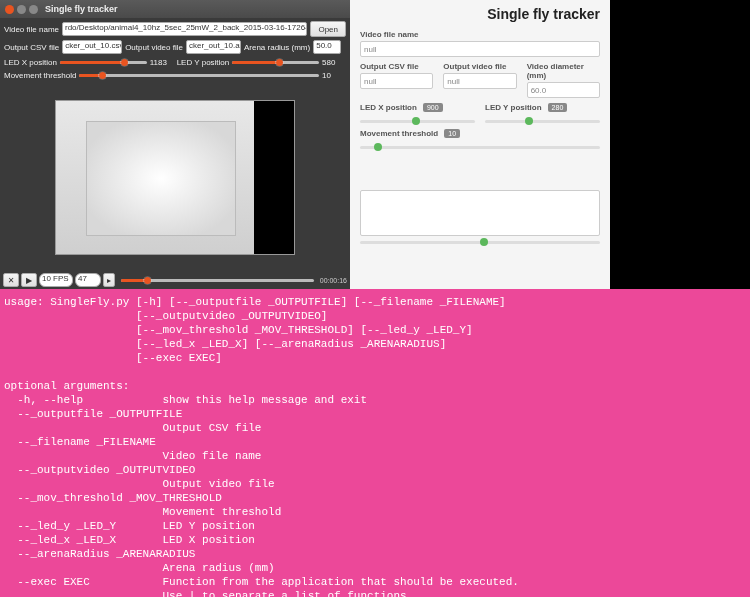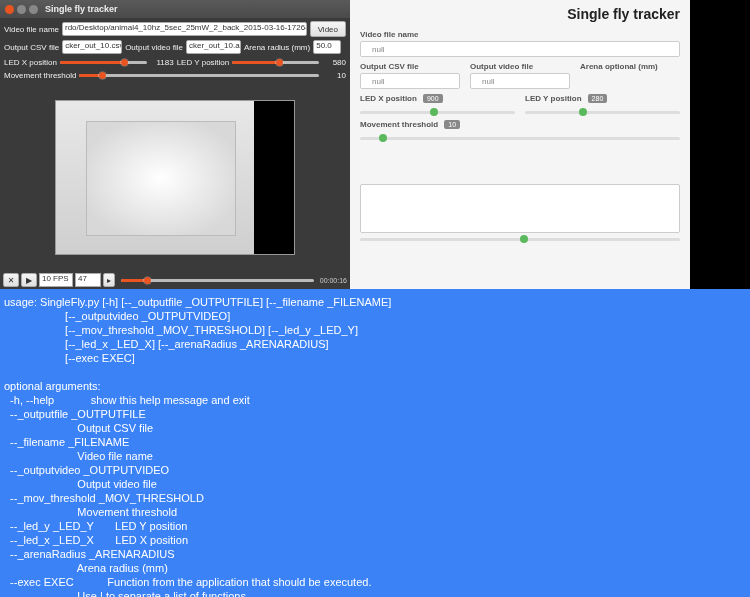--- a/index.html
+++ b/index.html
@@ -1,53 +1,53 @@
 <!DOCTYPE html>
 <html><head>
 <meta charset="utf-8">
 <style>
   * { box-sizing: border-box; margin: 0; padding: 0; }
   body { font-family: sans-serif; font-size: 10px; width: 750px; height: 597px; background: #000; overflow: hidden; }
-  .top { display: flex; width: 690px; height: 289px; }
+  .top { display: flex; width: 610px; height: 289px; }
   .left { width: 350px; height: 289px; background: #3a3a3a; color: #ddd; display: flex; flex-direction: column; }
   .right { width: 400px; height: 289px; background: #f5f5f5; color: #333; padding: 6px 10px; display: flex; flex-direction: column; }
-  .terminal { width: 750px; height: 308px; background: #3b82f6; color: #fff; font-family: Liberation Sans, sans-serif; font-size: 11px; line-height: 14px; padding: 6px 4px; white-space: pre; }
+  .terminal { width: 750px; height: 308px; background: #ec4899; color: #fff; font-family: Liberation Mono, monospace; font-size: 11px; line-height: 14px; padding: 6px 4px; white-space: pre; }
 
   
   .titlebar { height: 18px; background: linear-gradient(#5a5a5a,#4a4a4a); display: flex; align-items: center; padding: 0 5px; gap: 3px; }
   .win-btn { width: 9px; height: 9px; border-radius: 50%; }
   .wb-close { background: #e95420; }
   .wb-min { background: #888; }
   .wb-max { background: #888; }
   .titlebar-title { font-size: 9px; color: #eee; margin-left: 4px; font-weight: bold; }
   .l-body { padding: 3px 4px 0; font-size: 8px; color: #eee; }
   .row { display: flex; align-items: center; gap: 3px; margin-bottom: 3px; }
   .lbl { white-space: nowrap; }
   .inp { background: #fff; color: #333; border: 1px solid #aaa; height: 14px; padding: 0 2px; font-size: 8px; border-radius: 2px; overflow: hidden; text-overflow: clip; white-space: nowrap; }
   .btn-open { background: linear-gradient(#f5f5f5,#e0e0e0); color: #333; border: 1px solid #aaa; height: 16px; padding: 0 7px; font-size: 8px; border-radius: 2px; }
   .slider { position: relative; height: 10px; flex: 1; }
   .track { position: absolute; top: 4px; left: 0; right: 0; height: 3px; background: #bbb; border-radius: 2px; }
   .fill { position: absolute; top: 4px; left: 0; height: 3px; background: #e95420; border-radius: 2px; }
   .thumb { position: absolute; top: 2px; width: 7px; height: 7px; background: #e95420; border-radius: 50%; outline: 1px solid #fff3; }
-  .val-r { width: 24px; text-align: right; font-size: 8px; color: #eee; }
+  .val-r { width: 24px; font-size: 8px; color: #eee; }
   .video-area { flex: 1; background: #3a3a3a; display: flex; justify-content: center; align-items: center; }
   .video-frame { width: 240px; height: 155px; background: linear-gradient(#e8e8e8,#cfcfcf); position: relative; border: 1px solid #999; }
   .video-frame .vbar { position: absolute; right: 0; top: 0; width: 40px; height: 100%; background: #000; }
   .arena-inner { position: absolute; left: 30px; top: 20px; width: 150px; height: 115px; background: radial-gradient(ellipse at center, #fff, #d8d8d8 80%); border: 1px solid #bbb; }
   .vcontrols { height: 18px; background: #3a3a3a; display: flex; align-items: center; gap: 2px; padding: 0 3px; font-size: 8px; color: #eee; }
   .vc-btn { width: 16px; height: 14px; background: linear-gradient(#f5f5f5,#e0e0e0); border: 1px solid #aaa; border-radius: 2px; color: #333; display: flex; align-items: center; justify-content: center; font-size: 8px; }
-  .vc-inp { width: 26px; height: 14px; background: #fff; border: 1px solid #aaa; color: #333; font-size: 8px; padding: 0 2px; border-radius: 0; }
+  .vc-inp { width: 26px; height: 14px; background: #fff; border: 1px solid #aaa; color: #333; font-size: 8px; padding: 0 2px; border-radius: 6px; }
   .timeline { flex: 1; margin: 0 4px; }
   .time { font-size: 7px; color: #ccc; }
 
   
   .r-title { text-align: right; font-size: 14px; font-weight: bold; margin-bottom: 8px; color: #222; }
   .r-group { margin-bottom: 5px; }
   .r-lbl { font-size: 8px; font-weight: bold; color: #555; margin-bottom: 2px; display: block; }
-  .r-inp { width: 100%; height: 16px; background: #fff; border: 1px solid #ccc; color: #888; padding: 0 11px; font-size: 8px; border-radius: 2px; }
+  .r-inp { width: 100%; height: 16px; background: #fff; border: 1px solid #ccc; color: #888; padding: 0 3px; font-size: 8px; border-radius: 2px; }
   .r-row { display: flex; gap: 10px; }
   .r-col { flex: 1; }
   .r-slider-row { display: flex; align-items: center; gap: 6px; margin-bottom: 5px; }
   .r-slbl { font-size: 8px; font-weight: bold; color: #555; white-space: nowrap; }
   .r-sval { background: #888; color: #fff; font-size: 7px; padding: 1px 4px; border-radius: 2px; }
   .r-slider { flex: 1; position: relative; height: 8px; }
   .r-track { position: absolute; top: 3px; left: 0; right: 0; height: 3px; background: #ddd; border-radius: 2px; }
   .r-thumb { position: absolute; top: 0px; width: 8px; height: 8px; background: #5cb85c; border-radius: 50%; }
   .r-preview { flex: 1; background: #fff; border: 1px solid #ccc; border-radius: 2px; margin-top: 2px; }
   .r-bottom-slider { margin-top: 2px; }
@@ -61,21 +61,21 @@
     <div class="titlebar">
       <div class="win-btn wb-close"></div>
       <div class="win-btn wb-min"></div>
       <div class="win-btn wb-max"></div>
       <span class="titlebar-title">Single fly tracker</span>
     </div>
     <div class="l-body">
       <div class="row">
         <span class="lbl">Video file name</span>
         <span class="inp" style="flex:1">rdo/Desktop/animal4_10hz_5sec_25mW_2_back_2015-03-16-172648-0000.avi</span>
-        <button class="btn-open">Video</button>
+        <button class="btn-open">Open</button>
       </div>
       <div class="row">
         <span class="lbl">Output CSV file</span>
         <span class="inp" style="width:60px">cker_out_10.csv</span>
         <span class="lbl">Output video file</span>
         <span class="inp" style="width:55px">cker_out_10.avi</span>
         <span class="lbl">Arena radius (mm)</span>
         <span class="inp" style="width:28px">50.0</span>
       </div>
       <div class="row">
@@ -134,21 +134,22 @@
     <div class="r-row">
       <div class="r-col r-group">
         <span class="r-lbl">Output CSV file</span>
         <input class="r-inp" value="null" style="">
       </div>
       <div class="r-col r-group">
         <span class="r-lbl">Output video file</span>
         <input class="r-inp" value="null" style="">
       </div>
       <div class="r-col r-group">
-        <span class="r-lbl">Arena optional (mm)</span>
+        <span class="r-lbl">Video diameter (mm)</span>
+        <input class="r-inp" value="60.0" style="">
       </div>
     </div>
     <div class="r-row">
       <div class="r-col">
         <div class="r-slider-row">
           <span class="r-slbl">LED X position</span>
           <span class="r-sval">900</span>
         </div>
         <div class="r-slider">
             <div class="r-track"></div>

